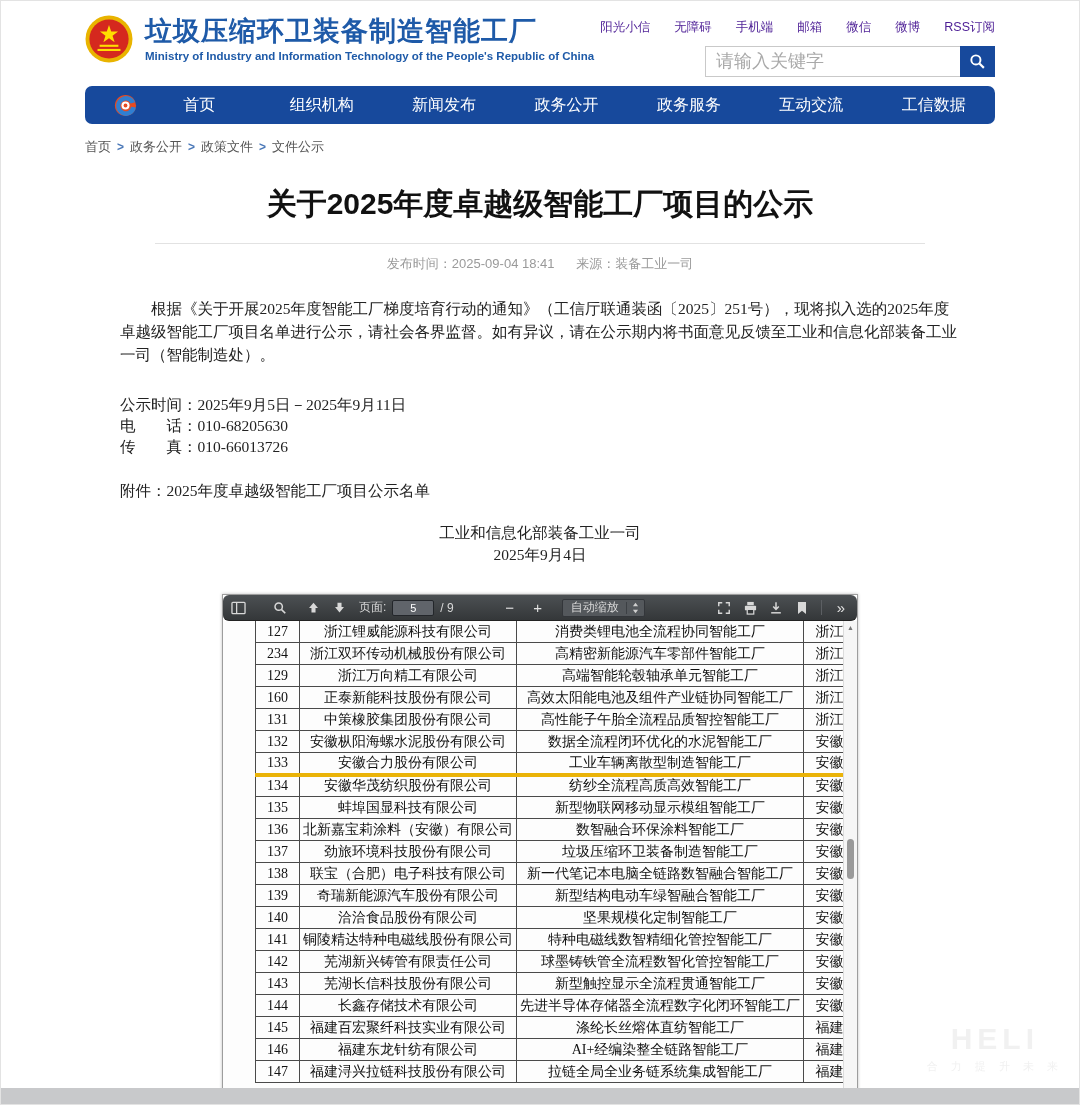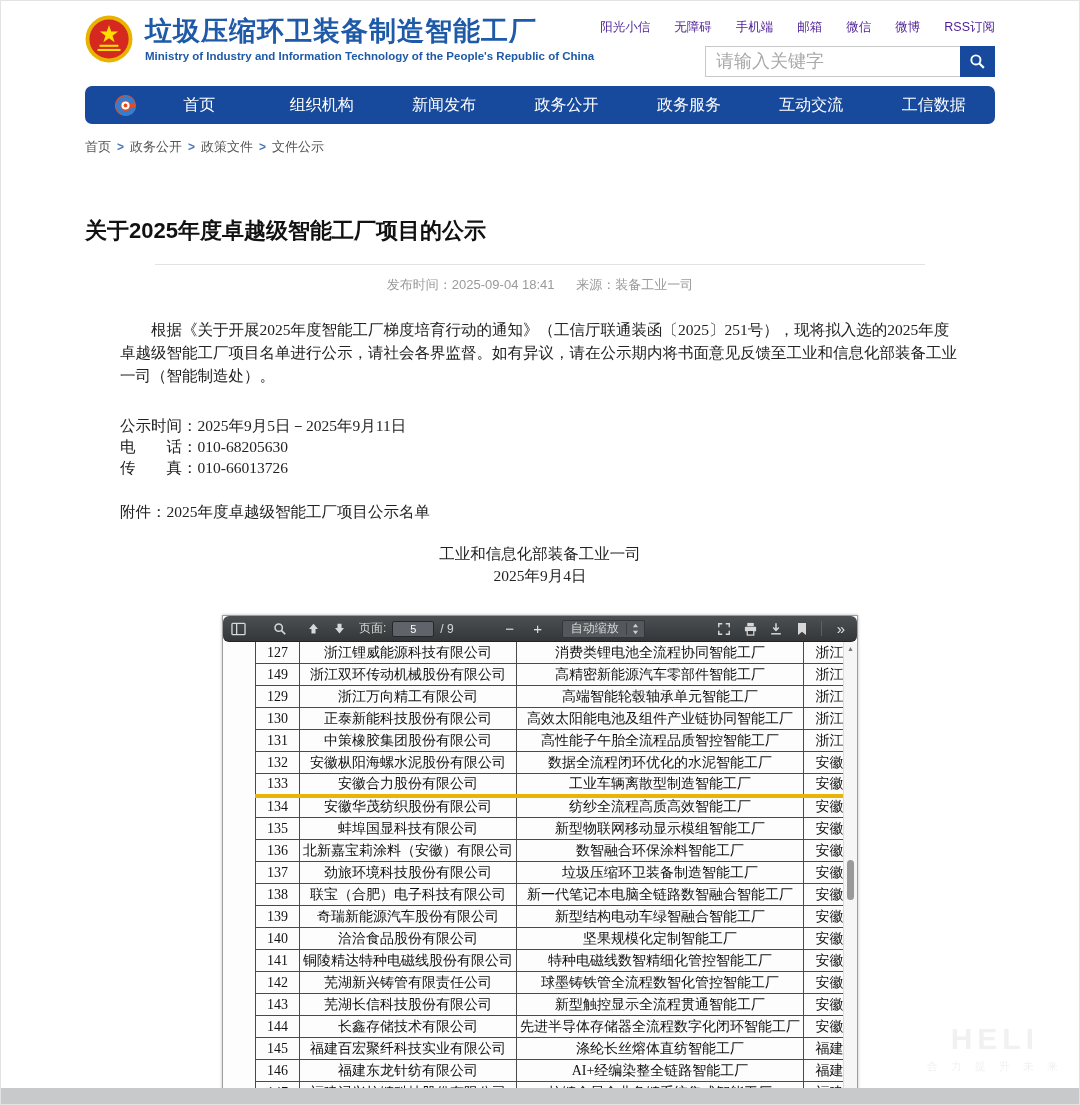--- a/index.html
+++ b/index.html
@@ -33,22 +33,22 @@
   .nav-repeat { display:contents; }
 
   
   .breadcrumb { margin-top:14px; font-size:13px; color:#555; }
   .crumb { color:#555; cursor:pointer; }
   .sep { color:#4a78b8; margin:0 6px; font-weight:bold; font-size:12px; }
   .crumb-item:last-child .sep { display:none; }
 
   
   .article { font-family:"Liberation Serif","DejaVu Serif",serif; }
-  .article-title { margin-top:60px; text-align:left; font-family:"Liberation Sans","DejaVu Sans",sans-serif;
-                   font-size:22px; font-weight:bold; color:#111; }
+  .article-title { margin-top:28px; text-align:center; font-family:"Liberation Sans","DejaVu Sans",sans-serif;
+                   font-size:30px; font-weight:bold; color:#111; }
   .title-divider { margin:18px auto 0; width:770px; border:none; border-top:1px solid #e2e2e2; }
   .article-meta { margin-top:11px; text-align:center; font-size:13px; color:#9a9a9a;
                   font-family:"Liberation Sans","DejaVu Sans",sans-serif; }
   .article-meta span { margin:0 9px; }
   .article-body { padding:0 35px; color:#222; font-size:15.5px; line-height:23px; }
   .article-para { margin-top:24px; text-indent:2em; }
   .detail-lines { margin-top:28px; }
   .detail-line { line-height:21px; margin-top:0; }
   .detail-line + .detail-line { margin-top:0; }
   .attachment { margin-top:22px; cursor:pointer; }
@@ -261,35 +261,35 @@
         <tbody>
 
             <tr>
               <td class="c-no">127</td>
               <td class="c-company">浙江锂威能源科技有限公司</td>
               <td class="c-project">消费类锂电池全流程协同智能工厂</td>
               <td class="c-prov">浙江</td>
             </tr>
 
             <tr>
-              <td class="c-no">149</td>
+              <td class="c-no">234</td>
               <td class="c-company">浙江双环传动机械股份有限公司</td>
               <td class="c-project">高精密新能源汽车零部件智能工厂</td>
               <td class="c-prov">浙江</td>
             </tr>
 
             <tr>
               <td class="c-no">129</td>
               <td class="c-company">浙江万向精工有限公司</td>
               <td class="c-project">高端智能轮毂轴承单元智能工厂</td>
               <td class="c-prov">浙江</td>
             </tr>
 
             <tr>
-              <td class="c-no">130</td>
+              <td class="c-no">160</td>
               <td class="c-company">正泰新能科技股份有限公司</td>
               <td class="c-project">高效太阳能电池及组件产业链协同智能工厂</td>
               <td class="c-prov">浙江</td>
             </tr>
 
             <tr>
               <td class="c-no">131</td>
               <td class="c-company">中策橡胶集团股份有限公司</td>
               <td class="c-project">高性能子午胎全流程品质智控智能工厂</td>
               <td class="c-prov">浙江</td>

